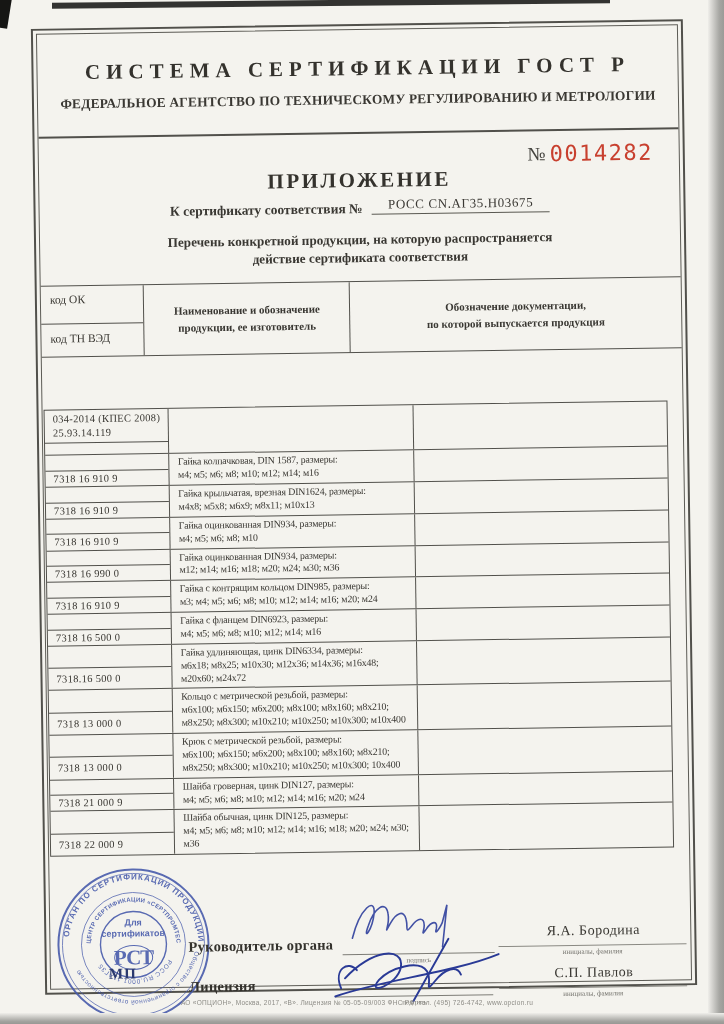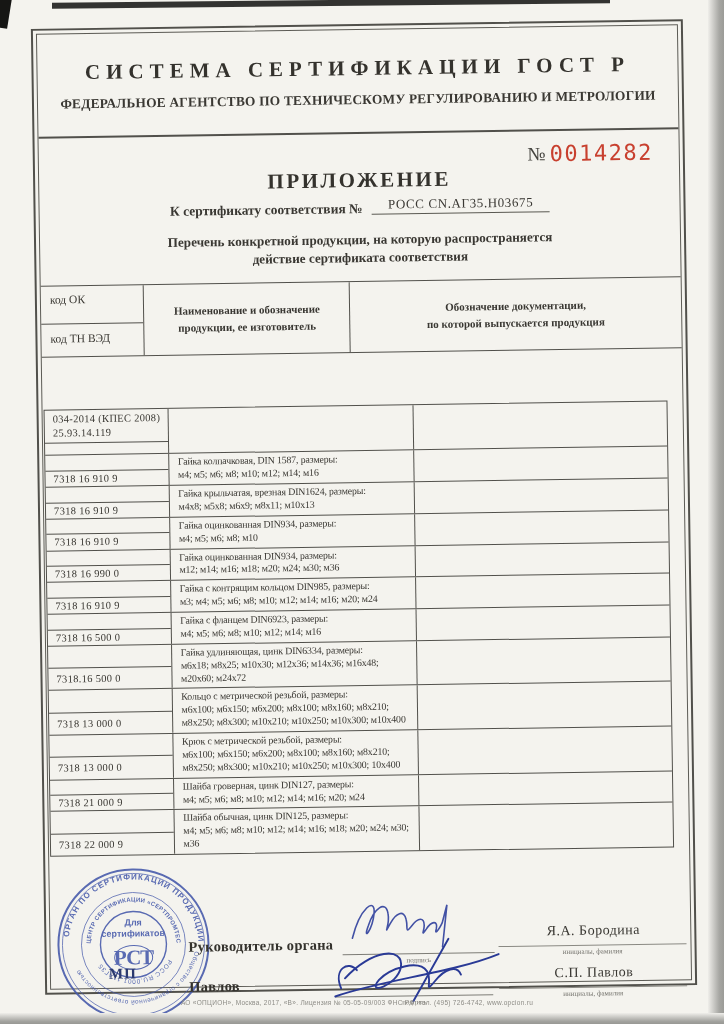--- a/index.html
+++ b/index.html
@@ -306,21 +306,21 @@
             </text>
             <text x="79" y="60" text-anchor="middle" font-size="9" font-weight="bold" fill="#4458aa" font-family="Liberation Sans, sans-serif">Для</text>
             <text x="79" y="71" text-anchor="middle" font-size="9" font-weight="bold" fill="#4458aa" font-family="Liberation Sans, sans-serif">сертификатов</text>
             <text x="79" y="99" text-anchor="middle" font-size="21" font-weight="bold" fill="#4458aa" letter-spacing="-1">РСТ</text>
             <ellipse cx="79" cy="92" rx="19" ry="12" fill="none" stroke="#4458aa" stroke-width="1"></ellipse>
           </svg>
         </div>
         <div class="mp-mark">МП</div>
 
         <div class="role1">Руководитель органа</div>
-        <div class="role2">Павлов</div>
+        <div class="role2">Лицензия</div>
 
         <div class="sigline1"></div>
         <div class="sigcap1">подпись</div>
         <div class="sigline2"></div>
         <div class="sigcap2">подпись</div>
 
         <svg class="sig-ink" viewBox="0 0 192 128">
           <g fill="none" stroke="#2f3f9c" stroke-width="1.6" stroke-linecap="round" opacity="0.9">
             <path d="M26,62 C34,32 50,20 48,38 C46,54 36,66 42,50 C48,32 60,24 62,38 C64,50 56,62 64,48 C70,37 78,34 80,44 C82,52 78,60 86,50 C92,42 98,42 98,50 C98,56 94,62 100,54 C106,45 112,46 110,54 C108,60 112,56 116,48 L121,30 L116,72"></path>
           </g>

